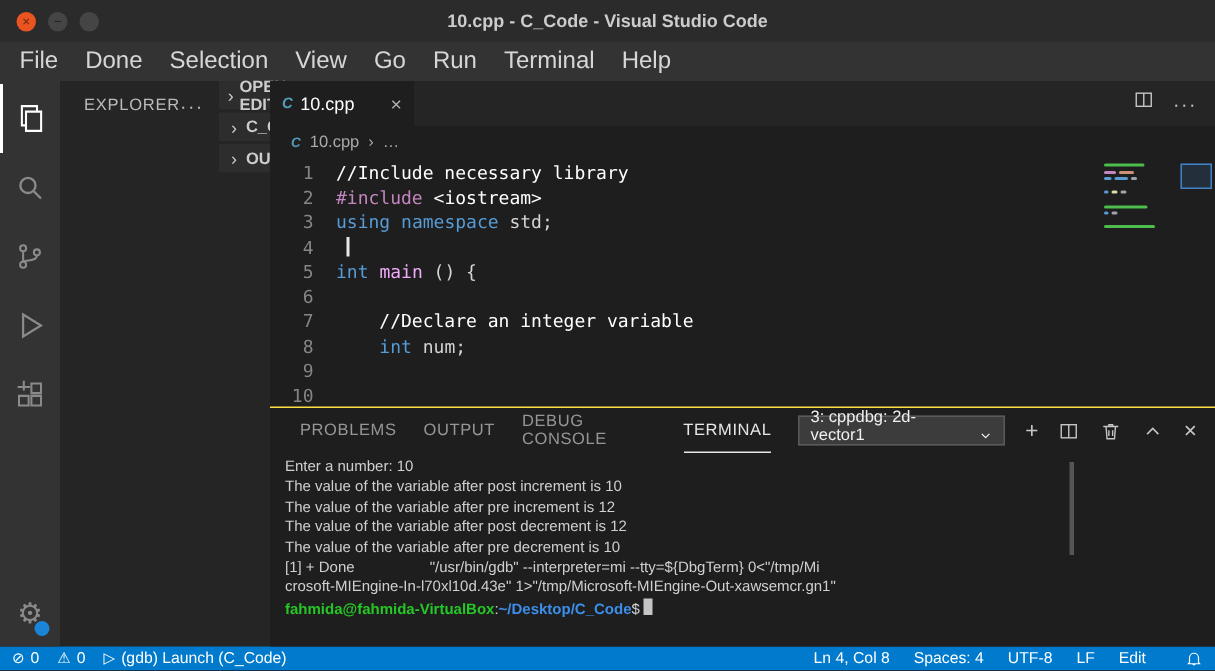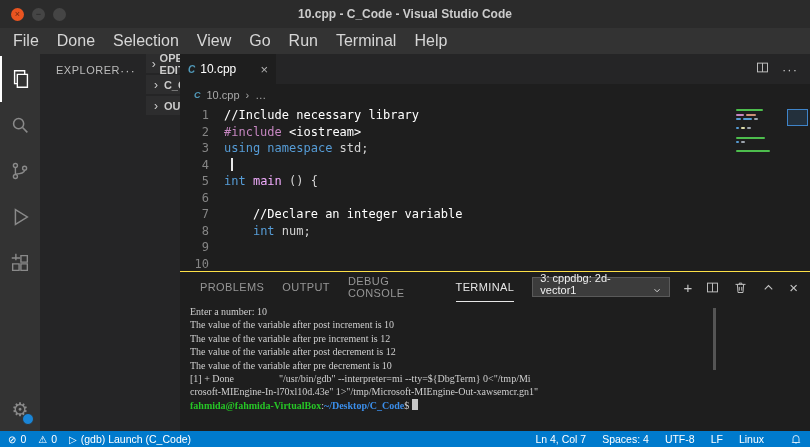--- a/index.html
+++ b/index.html
@@ -83,21 +83,21 @@
   .panel-tab{font-size:11px;color:#969696;margin-right:18px;height:100%;display:flex;
     align-items:center;letter-spacing:.4px}
   .panel-tab.active{color:#e7e7e7;border-bottom:1px solid #e7e7e7}
   .panel-right{margin-left:auto;display:flex;align-items:center;gap:13px;color:#c5c5c5}
   .dropdown{display:flex;align-items:flex-end;gap:14px;background:#3c3c3c;border:1px solid #5a5a5a;
     height:20px;padding:0 7px;font-size:11px;color:#f0f0f0;min-width:136px}
   .dropdown svg{width:11px;height:11px}
   .panel-right .icon-btn svg{width:15px;height:15px;display:block}
   .panel-right .icon-char{font-size:15px;line-height:15px}
 
-  .terminal{flex:1;padding:3px 0 0 10px;font-family:Liberation Serif, serif;font-size:10px;
+  .terminal{flex:1;padding:3px 0 0 10px;font-family:Liberation Sans, sans-serif;font-size:10px;
     line-height:13.4px;color:#cfcfcf;position:relative;overflow:hidden}
   .t-line{white-space:pre}
   .t-green{color:#26c626;font-weight:bold}
   .t-blue{color:#3b8eea;font-weight:bold}
   .t-cursor{display:inline-block;width:6px;height:11px;background:#c5c5c5;vertical-align:-1px}
   .terminal-sash{position:absolute;right:94px;top:36px;height:62px;width:3px;background:#555555}
 
   
   .statusbar{height:16px;background:#007acc;color:#ffffff;font-size:10.5px;display:flex;
     align-items:center;padding:0 8px;flex:none}
@@ -332,25 +332,25 @@
         <div class="status-item">
           <span class="sicon">⚠</span>
           <span>0</span>
         </div>
         <div class="status-item">
           <span class="sicon">▷</span>
           <span>(gdb) Launch (C_Code)</span>
         </div>
       </div>
     <div class="status-right">
-        <span class="status-item">Ln 4, Col 7</span>
+        <span class="status-item">Ln 4, Col 8</span>
         <span class="status-item">Spaces: 4</span>
         <span class="status-item">UTF-8</span>
         <span class="status-item">LF</span>
-        <span class="status-item">Linux</span>
+        <span class="status-item">Edit</span>
       </div>
     <div class="bell">
       <svg viewBox="0 0 24 24" fill="none" stroke="currentColor" stroke-width="1.6">
           <path d="M6 17v-6a6 6 0 0 1 12 0v6l1.5 2h-15zM10.5 19a1.5 1.5 0 0 0 3 0"></path>
         </svg>
     </div>
   </div>
 
 </div>
 

